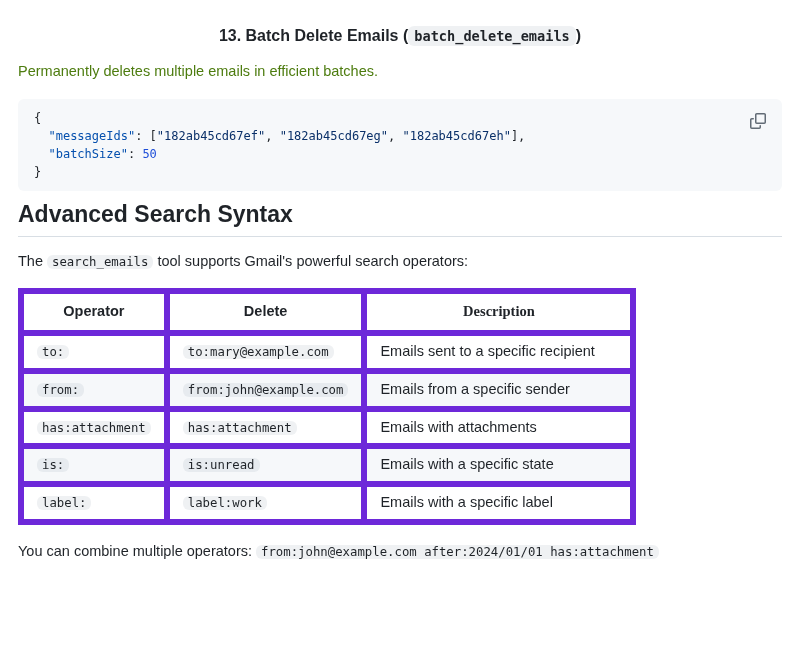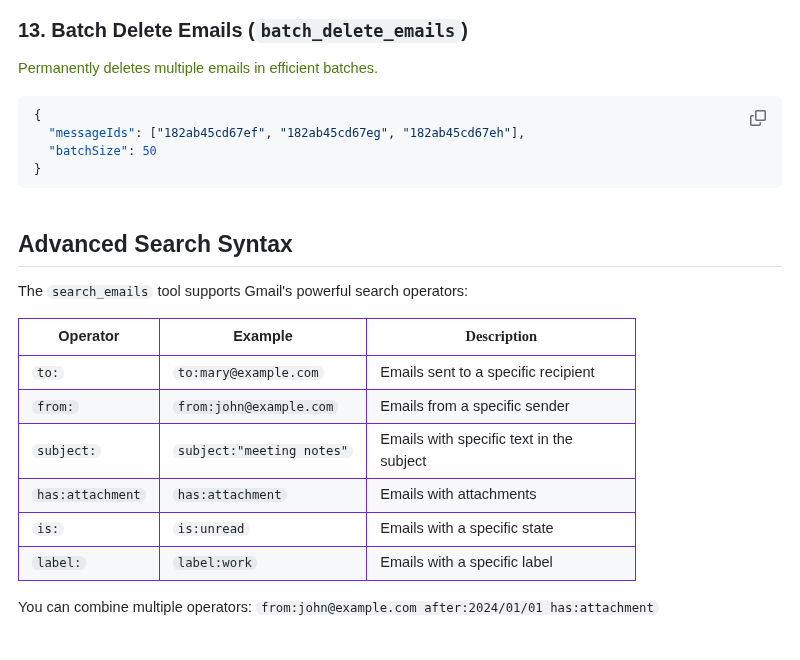--- a/index.html
+++ b/index.html
@@ -13,24 +13,25 @@
   }
   code.inline {
     font-family: "DejaVu Sans Mono", "Liberation Mono", monospace;
     font-size: 85%;
     background: rgba(175,184,193,0.2);
     border-radius: 6px;
     padding: 0 5px;
     white-space: nowrap;
   }
   h3.section-heading {
-    font-size: 20px;
+    font-size: 16px;
     font-weight: 700;
     line-height: 1.25;
-    margin-top: 2px;
+    margin-top: 10px;
+    text-align: center;
   }
   h3.section-heading code.inline { font-size: 85%; font-weight: 700; padding: 2px 6px; }
   p.lead { margin-top: 15px; color: #4d7c0f; }
   .codeblock {
     position: relative;
     margin-top: 16px;
     background: #f6f8fa;
     border-radius: 6px;
     padding: 10px 16px;
   }
@@ -57,32 +58,32 @@
     cursor: pointer;
     display: flex;
     align-items: center;
     justify-content: center;
   }
   .copy-btn svg { fill: #636c76; }
   h2.rule-heading {
     font-size: 23px;
     font-weight: 700;
     line-height: 1.25;
-    margin-top: 42px;
+    margin-top: 9px;
     padding-bottom: 7px;
     border-bottom: 1px solid #d8dee4;
   }
   p.intro { margin-top: 14px; }
   table.ops {
     margin-top: 16px;
     border-collapse: collapse;
     table-layout: fixed;
   }
   table.ops th, table.ops td {
-    border: 1px solid #6d28d9;
+    border: 6px solid #6d28d9;
     vertical-align: middle;
   }
   table.ops th {
     font-weight: 700;
     text-align: center;
     padding: 7px 13px;
     font-size: 14.5px;
   }
   table.ops td { padding: 5px 13px; height: 34px; }
   table.ops tbody tr:nth-child(even) { background: #f6f8fa; }
@@ -117,39 +118,34 @@
   </div>
 
   <h2 class="rule-heading">Advanced Search Syntax</h2>
 
   <p class="intro"><span>The </span><code class="inline">search_emails</code><span> tool supports Gmail's powerful search operators:</span></p>
 
   <table class="ops">
     <thead>
       <tr>
         <th class="col-op">Operator</th>
-        <th class="col-ex">Example</th>
+        <th class="col-ex">Delete</th>
         <th class="col-de">Description</th>
       </tr>
     </thead>
     <tbody id="table-body">
         <tr>
           <td><code class="inline">to:</code></td>
           <td><code class="inline">to:mary@example.com</code></td>
           <td class="desc">Emails sent to a specific recipient</td>
         </tr>
         <tr>
           <td><code class="inline">from:</code></td>
           <td><code class="inline">from:john@example.com</code></td>
           <td class="desc">Emails from a specific sender</td>
-        </tr>
-        <tr>
-          <td><code class="inline">subject:</code></td>
-          <td><code class="inline">subject:"meeting notes"</code></td>
-          <td class="desc">Emails with specific text in the subject</td>
         </tr>
         <tr>
           <td><code class="inline">has:attachment</code></td>
           <td><code class="inline">has:attachment</code></td>
           <td class="desc">Emails with attachments</td>
         </tr>
         <tr>
           <td><code class="inline">is:</code></td>
           <td><code class="inline">is:unread</code></td>
           <td class="desc">Emails with a specific state</td>

